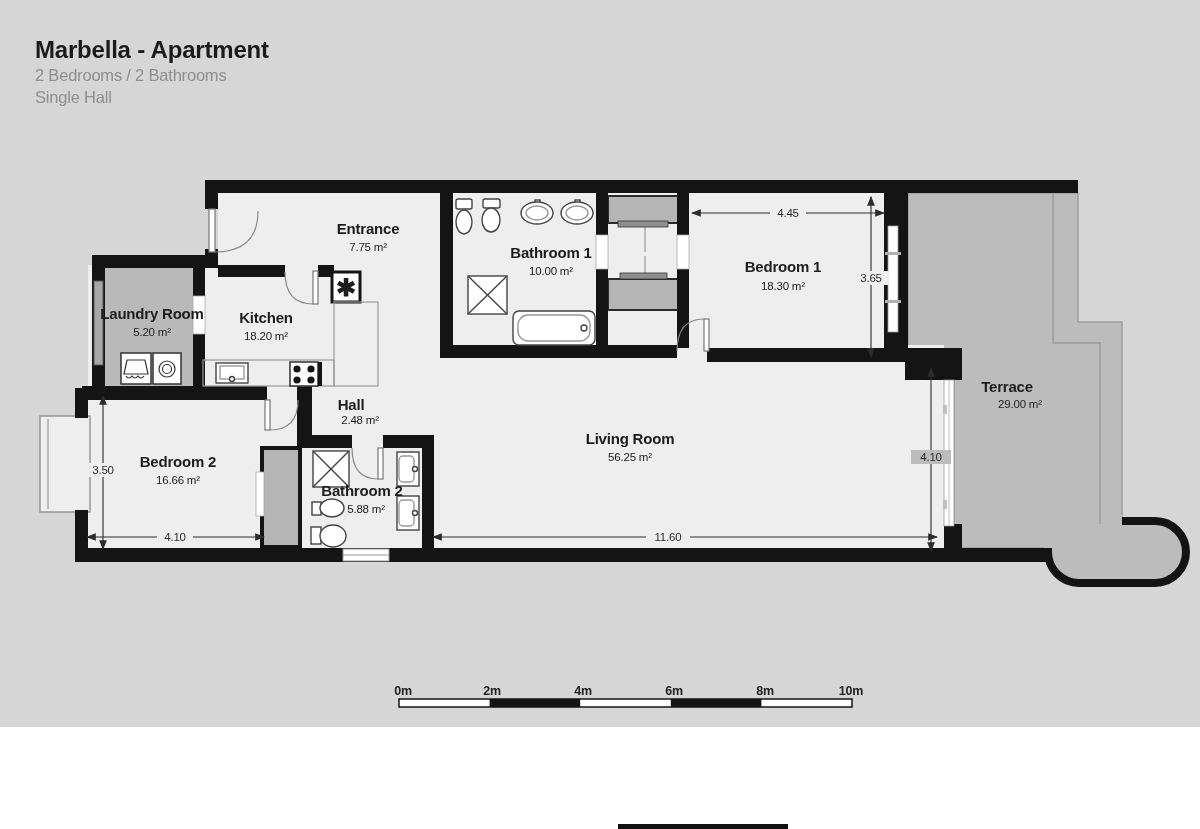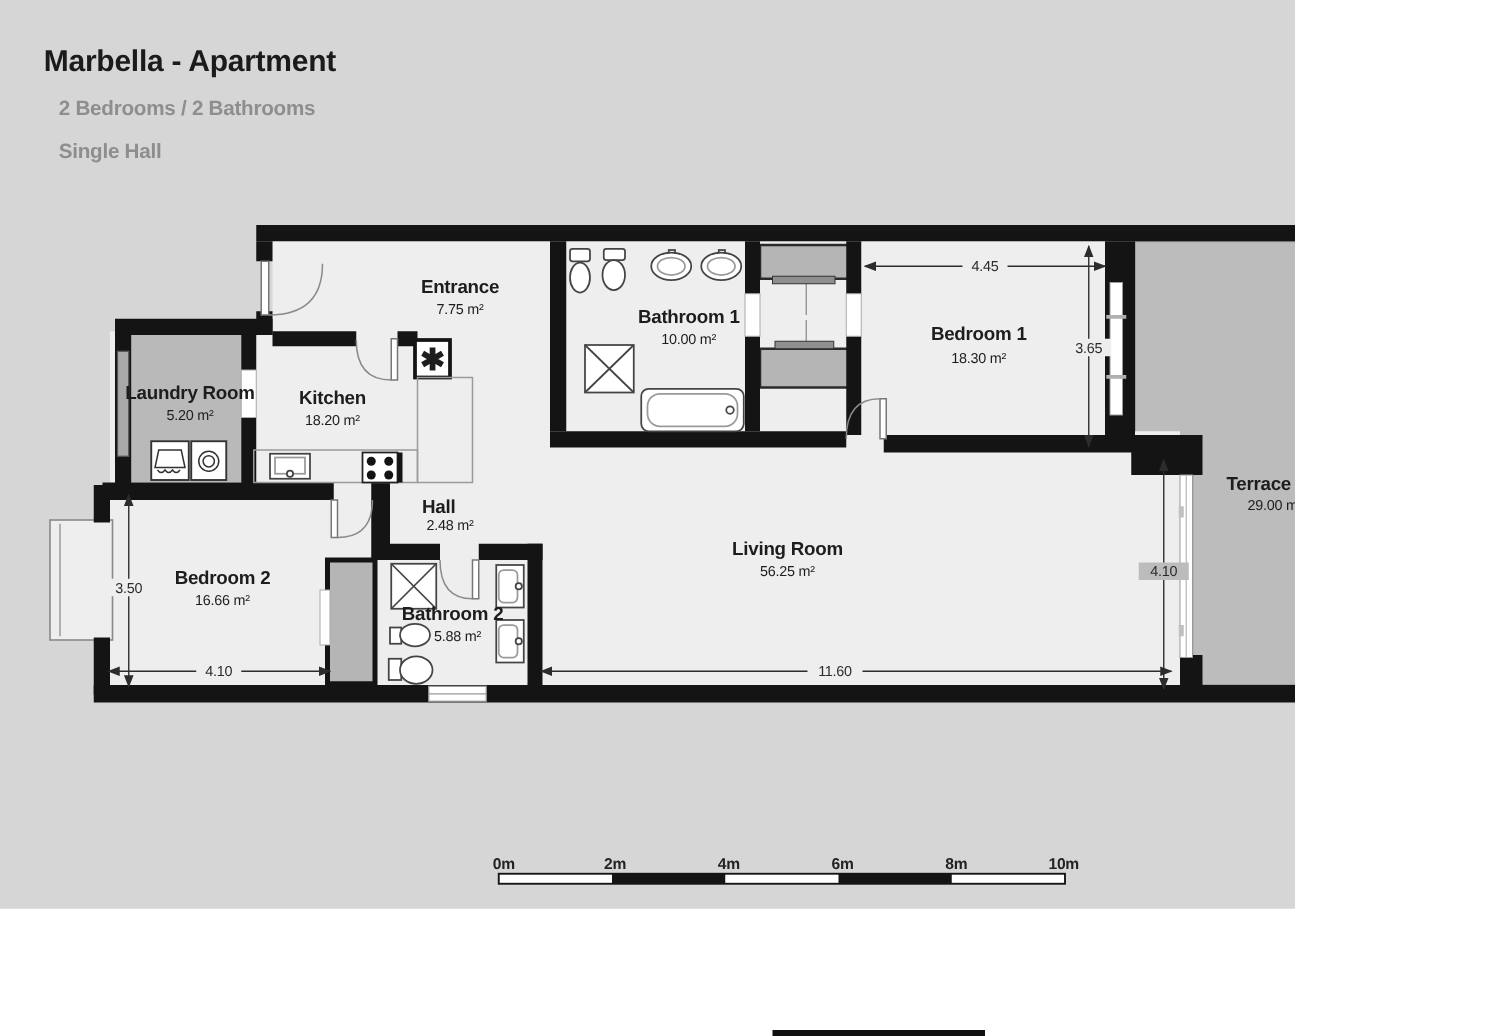--- a/index.html
+++ b/index.html
@@ -1,20 +1,20 @@
 <!DOCTYPE html>
 <html><head>
 <meta charset="utf-8">
 <style>
   html,body{margin:0;padding:0;background:#ffffff;}
-  .canvas{position:relative;width:1020px;height:829px;background:#ffffff;overflow:hidden;
-          font-family:"Liberation Sans", sans-serif;padding-left:16px;}
+  .canvas{position:relative;width:1200px;height:829px;background:#ffffff;overflow:hidden;
+          font-family:"Liberation Sans", sans-serif;}
   .titleblock{position:absolute;left:35px;top:36px;z-index:5;letter-spacing:-0.2px;}
   .titleblock .t{font-size:24px;font-weight:700;color:#1b1b1b;line-height:1.15;margin:0;}
-  .titleblock .s{font-size:16.5px;font-weight:700;color:#8e8e8e;line-height:1.38;margin:12px;}
+  .titleblock .s{font-size:16.5px;font-weight:400;color:#8e8e8e;line-height:1.38;margin:0;}
   svg{position:absolute;left:0;top:0;}
   text{font-family:"Liberation Sans", sans-serif;fill:#1d1d1d;letter-spacing:-0.2px;}
   .rname{font-size:15px;font-weight:600;}
   .rarea{font-size:11.5px;font-weight:400;}
   .dim{font-size:11.5px;fill:#2c2c2c;}
   .scl{font-size:12.5px;font-weight:600;fill:#222;}
   .ast{font-size:24px;font-weight:700;}
 </style>
 </head>
 <body>

